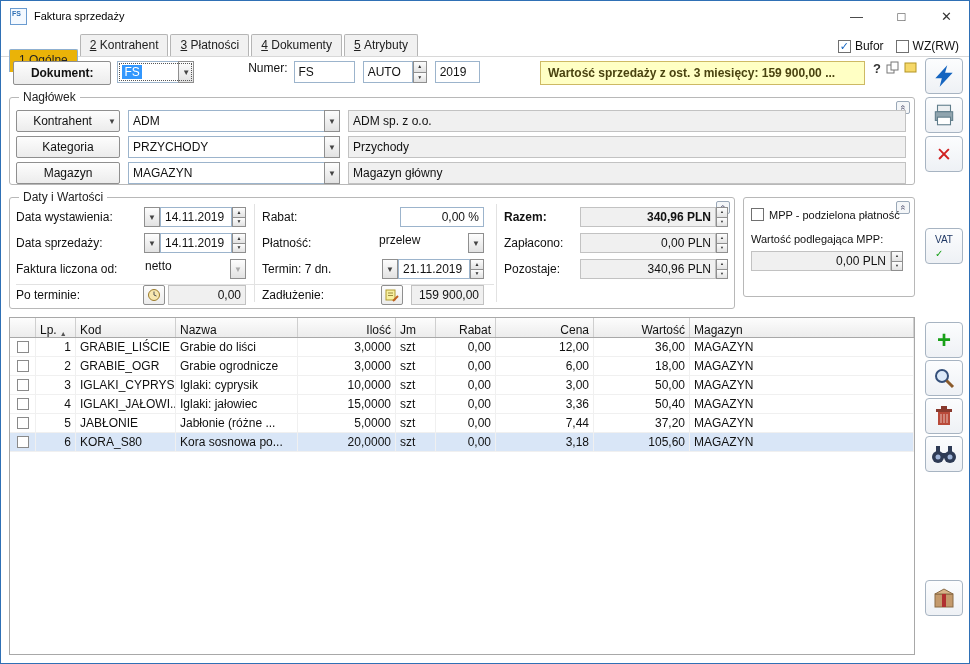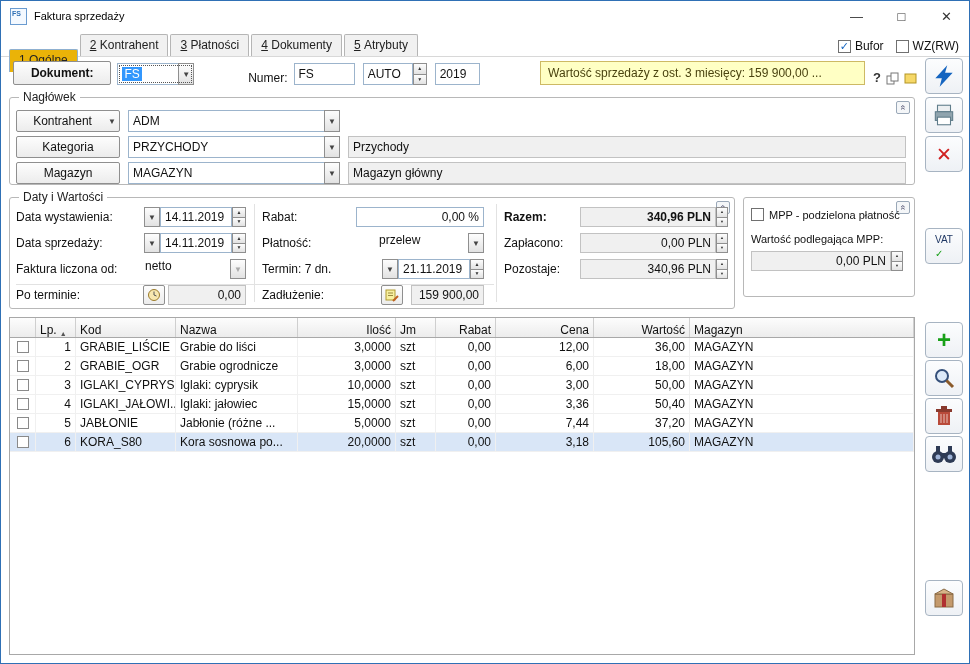--- a/index.html
+++ b/index.html
@@ -33,30 +33,30 @@
   .combo .cbx{flex:1;background:#fff;border:1px solid #9cb4cc;border-right:none;padding:0 4px;display:flex;align-items:center;overflow:hidden;white-space:nowrap}
   .arrow-btn{width:16px;background:linear-gradient(#fdfdfd,#e2e2e2);border:1px solid #8f8f8f;display:flex;align-items:center;justify-content:center;font-size:8px;color:#444}
   .arrow-btn.dis{color:#aaa}
   .spin{width:14px;display:flex;flex-direction:column}
   .spin .s{flex:1;border:1px solid #8f8f8f;background:linear-gradient(#fdfdfd,#e2e2e2);font-size:5px;display:flex;align-items:center;justify-content:center;color:#333;line-height:1}
   .spin .s + .s{border-top:none}
   .sel-text{background:#3297fd;color:#fff;padding:0 2px}
   .icon-btn{background:linear-gradient(#fdfdfd,#ececec);border:1px solid #8f8f8f;border-radius:2px;display:flex;align-items:center;justify-content:center}
 
   
-  .docrow{position:absolute;left:12px;top:60px;right:52px;height:24px;display:flex;align-items:flex-end}
+  .docrow{position:absolute;left:12px;top:60px;right:52px;height:24px;display:flex;align-items:flex-start}
   .dok-btn{width:100px;height:24px;font-weight:bold}
   .dok-combo{width:78px;height:22px;margin-left:6px;outline:1px dotted #555;outline-offset:-3px}
   .numer-lbl{margin-left:54px}
   .numer-field{width:62px;height:22px;margin-left:6px}
   .auto-wrap{display:flex;height:22px;margin-left:8px}
   .auto-field{width:50px}
   .year-field{width:46px;height:22px;margin-left:8px}
   .info-bar{margin-left:60px;width:330px;height:24px;background:#ffffc4;border:1px solid #cdb964;color:#4a4310;
-            font-weight:normal;display:flex;align-items:center;padding:0 7px;overflow:hidden;white-space:nowrap}
+            font-weight:bold;display:flex;align-items:center;padding:0 7px;overflow:hidden;white-space:nowrap}
   .help-q{margin-left:8px;font-weight:bold;color:#333;font-size:13px}
   .mini-icon{margin-left:5px;display:flex;align-items:center}
 
   
   .groupbox{position:absolute;border:1px solid #b8b8b8;border-radius:3px;background:#fff}
   .legend{position:absolute;top:-8px;left:9px;background:#fff;padding:0 4px;color:#222}
   .collapse-btn{position:absolute;top:3px;right:4px;width:14px;height:13px;border:1px solid #9aa8b8;background:#f4f6f8;
                 display:flex;align-items:center;justify-content:center;font-size:9px;color:#446;border-radius:2px}
   .collapse-btn span{display:inline-block;transform:rotate(90deg);line-height:1}
 
@@ -205,20 +205,21 @@
 
     <div class="ngrow r1">
       <div class="btn3d ng-btn">
         <span class="cap">Kontrahent</span>
         <span class="dd">▼</span>
       </div>
       <div class="combo ng-combo">
         <span class="cbx">ADM</span>
         <span class="arrow-btn">▼</span>
       </div>
+      <div class="field field-ro ng-ro">ADM sp. z o.o.</div>
     </div>
 
     <div class="ngrow r2">
       <div class="btn3d ng-btn">
         <span class="cap">Kategoria</span>
       </div>
       <div class="combo ng-combo">
         <span class="cbx">PRZYCHODY</span>
         <span class="arrow-btn">▼</span>
       </div>
@@ -288,21 +289,21 @@
           </span>
           <span class="field field-ro ta-r" style="width:78px;margin-left:3px">0,00</span>
         </span>
       </div>
     </div>
 
     <div class="daty-col col2">
       <div class="frow">
         <span class="lbl">Rabat:</span>
         <span class="ctl">
-            <span class="field ta-r" style="width:128px">0,00 %</span>
+            <span class="field ta-r" style="width:84px">0,00 %</span>
           </span>
       </div>
       <div class="frow">
         <span class="lbl">Płatność:</span>
         <span class="ctl">
           <span class="cbx" style="width:89px">przelew</span>
           <span class="arrow-btn">▼</span>
         </span>
       </div>
       <div class="frow">

